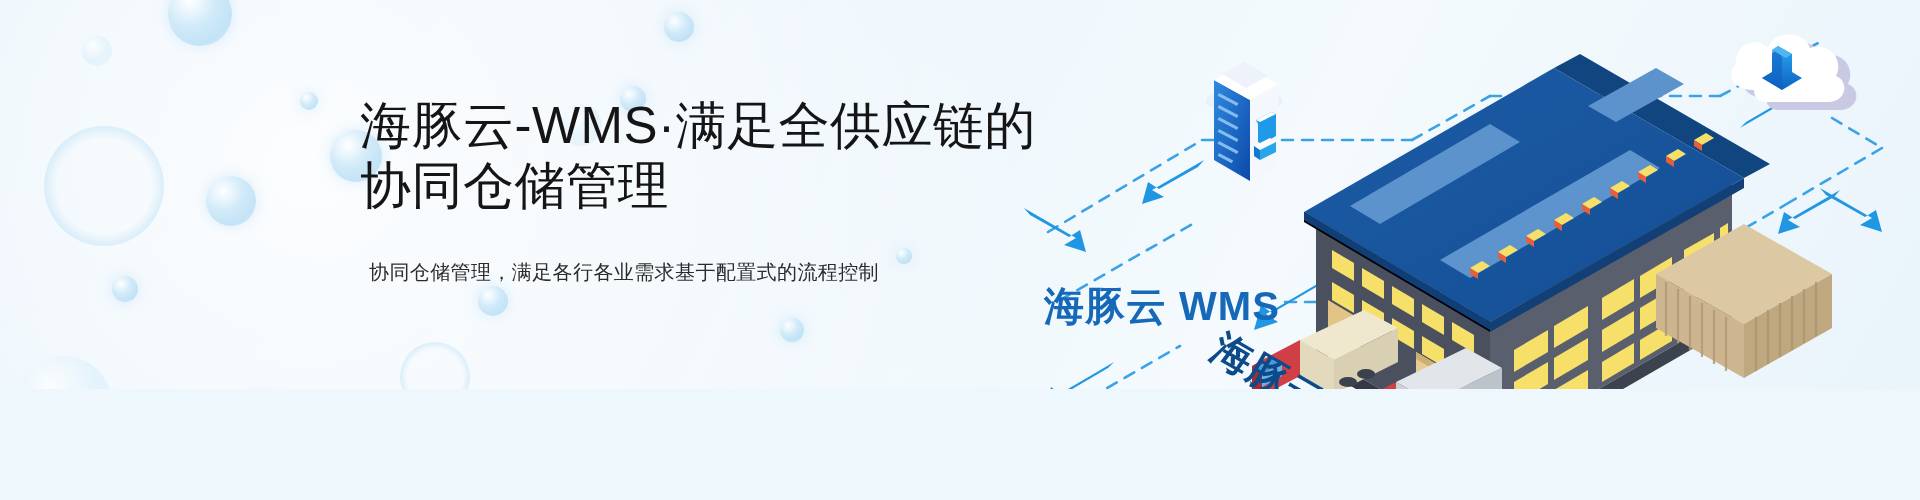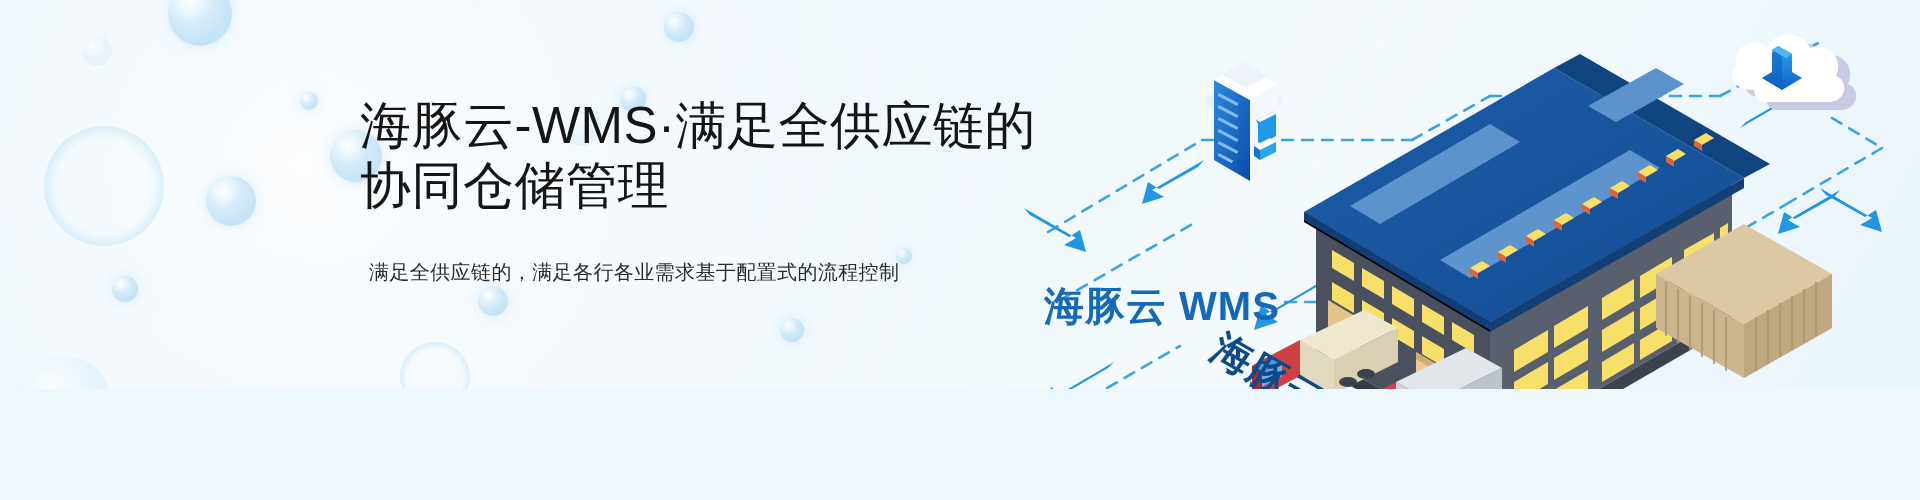--- a/index.html
+++ b/index.html
@@ -90,21 +90,21 @@
       <div class="bub" style="left: 896px; top: 248px; width: 16px; height: 16px;"></div>
       <div class="bub ring" style="left: 44px; top: 126px; width: 120px; height: 120px;"></div>
       <div class="bub ring" style="left: 400px; top: 342px; width: 70px; height: 70px;"></div>
       <div class="bub faint" style="left: 150px; top: 430px; width: 46px; height: 46px;"></div>
       <div class="bub faint" style="left: 700px; top: 430px; width: 20px; height: 20px;"></div>
     </div>
 
   <div id="copy">
     <div class="headline" style="color: rgb(21, 21, 21);">海豚云-WMS·满足全供应链的</div>
     <div class="headline" style="color: rgb(21, 21, 21);">协同仓储管理</div>
-    <div class="subtitle" style="color: rgb(44, 44, 44);">满足全供应链的，满足各行各业需求基于配置式的流程控制</div>
+    <div class="subtitle" style="color: rgb(44, 44, 44);">协同仓储管理，满足各行各业需求基于配置式的流程控制</div>
   </div>
 
   <div id="art">
     <svg width="900" height="500" viewBox="0 0 900 500" xmlns="http://www.w3.org/2000/svg">
       <defs>
         <linearGradient id="gScreen" x1="0" y1="0" x2="1" y2="1">
           <stop offset="0" stop-color="#2f8ae0"></stop>
             <stop offset="1" stop-color="#0c49a8"></stop>
         </linearGradient>
         <linearGradient id="gArrowDl" x1="0" y1="0" x2="0" y2="1">

